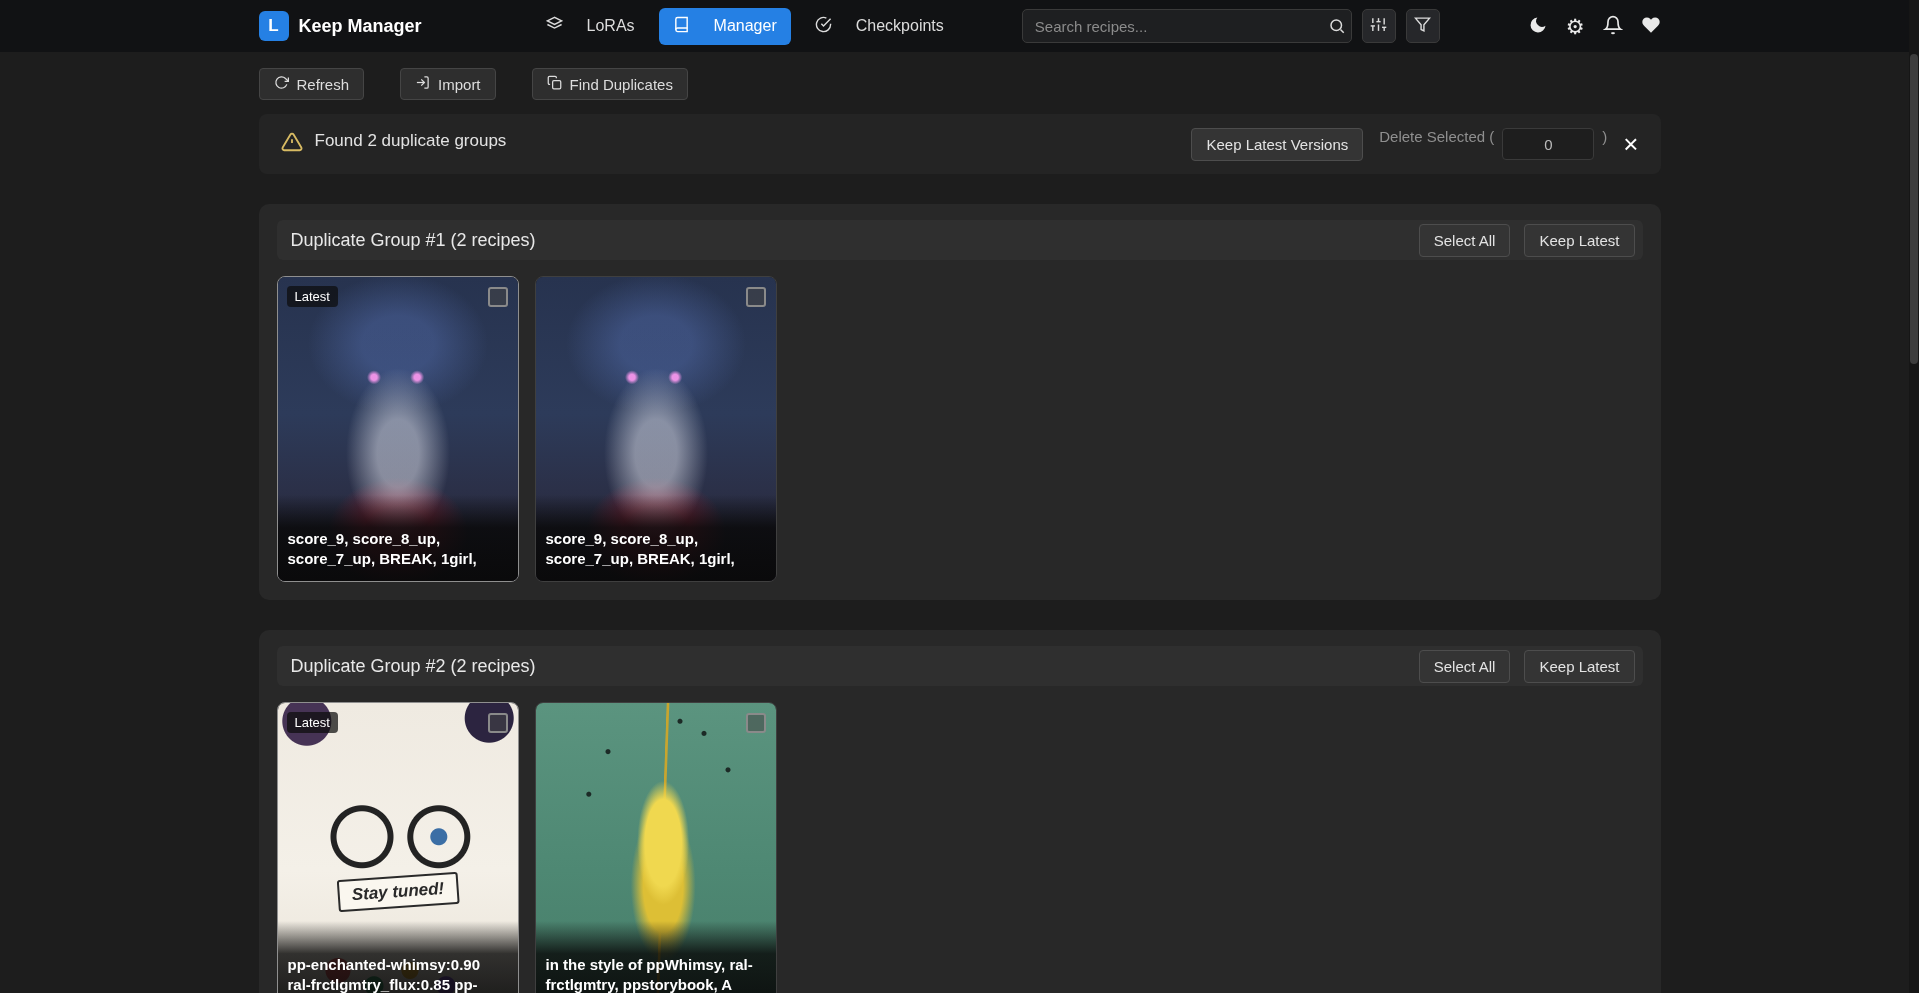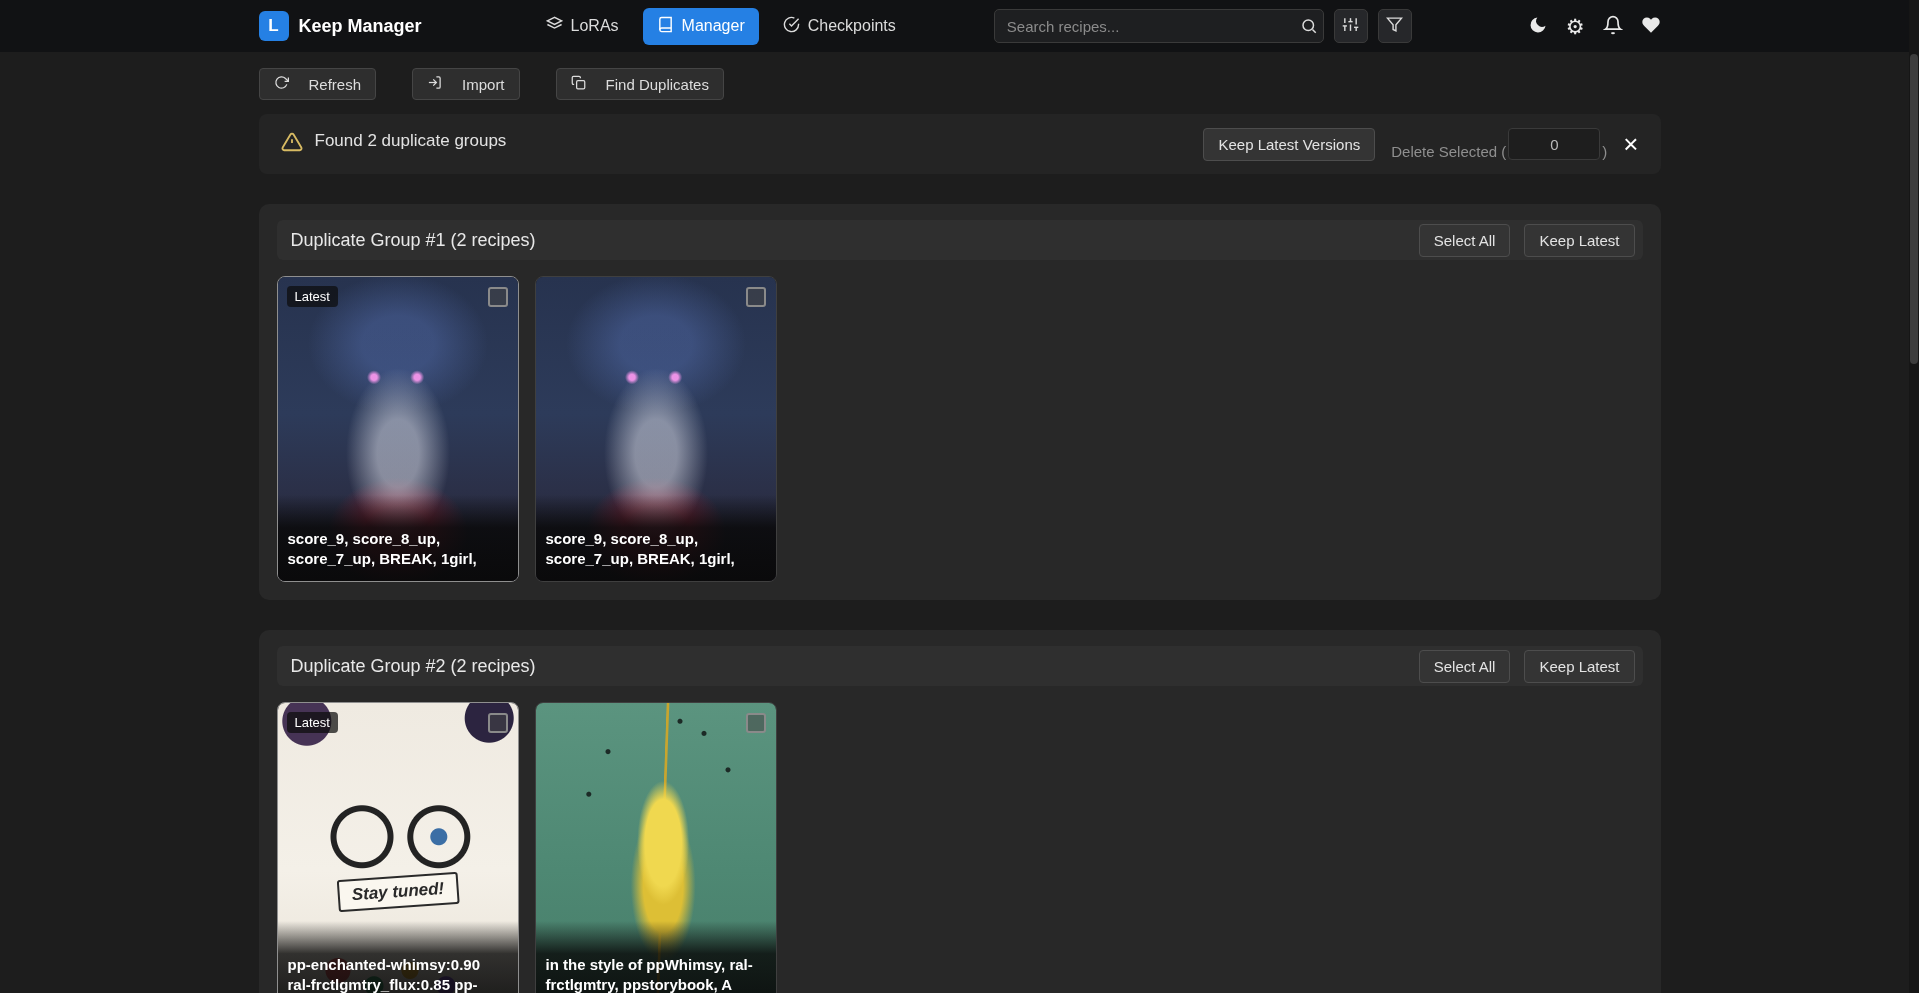--- a/index.html
+++ b/index.html
@@ -6,45 +6,45 @@
   html,body{width:1919px;height:993px;overflow:hidden}
   body{background:#1d1d1d;font-family:"Liberation Sans","DejaVu Sans",sans-serif;color:#e6e6e6}
   .container{width:1402px;margin:0 auto}
 
   
   .navbar{background:#111214;height:52px}
   .navbar .container{display:flex;align-items:center;height:100%}
   .brand{display:flex;align-items:center;gap:10px;font-weight:bold;font-size:18px;color:#fff;cursor:pointer}
   .logo{width:30px;height:30px;background:#2580e4;border-radius:6px;display:flex;align-items:center;justify-content:center;font-weight:bold;color:#fff;font-size:17px}
   .nav-items{display:flex;align-items:center;gap:10px;margin-left:110px}
-  .nav-item{display:flex;align-items:center;gap:8px;padding:8px 14px;border-radius:6px;font-size:16px;color:#dcdcdc;cursor:pointer;background:none;border:none;font-family:inherit}
+  .nav-item{display:flex;align-items:center;gap:24px;padding:8px 14px;border-radius:6px;font-size:16px;color:#dcdcdc;cursor:pointer;background:none;border:none;font-family:inherit}
   .nav-item.active{background:#2580e4;color:#fff}
   .nav-item svg{width:17px;height:17px}
-  .searchbox{position:relative;margin-left:84px}
+  .searchbox{position:relative;margin-left:64px}
   .searchbox input{width:330px;height:34px;background:#1e1f21;border:1px solid #3a3a3a;border-radius:5px;color:#cfcfcf;padding:0 38px 0 12px;font-size:15px;outline:none;font-family:inherit}
   .searchbox input::placeholder{color:#8b8b8b}
   .search-btn{position:absolute;right:6px;top:50%;transform:translateY(-50%);background:none;border:none;color:#dcdcdc;cursor:pointer;display:flex}
   .sq-btn{width:34px;height:34px;border-radius:5px;background:#26272a;border:1px solid #3a3a3a;color:#dcdcdc;display:flex;align-items:center;justify-content:center;margin-left:10px;cursor:pointer}
   .sq-btn svg{width:17px;height:17px}
   .nav-icons{margin-left:auto;display:flex;align-items:center;gap:18px}
   .icon-btn{background:none;border:none;color:#e9e9e9;cursor:pointer;display:flex;align-items:center;font-size:21px;line-height:1}
   .icon-btn svg{width:20px;height:20px}
 
   
   .toolbar{display:flex;gap:36px;margin-top:16px}
-  .tbtn{display:flex;align-items:center;gap:20px;background:#2e2e2e;border:1px solid #454545;color:#ddd;font-size:15px;padding:6px 14px;border-radius:4px;cursor:pointer;font-family:inherit}
+  .tbtn{display:flex;align-items:center;gap:8px;background:#2e2e2e;border:1px solid #454545;color:#ddd;font-size:15px;padding:6px 14px;border-radius:4px;cursor:pointer;font-family:inherit}
   .tbtn svg{width:15px;height:15px}
 
   
   .alert{margin-top:14px;background:#242424;border-radius:8px;height:60px;display:flex;align-items:center;padding:0 22px}
   .alert-left{display:flex;align-items:flex-start;gap:12px;font-size:17px;color:#e2e2e2}
   .warn svg{width:22px;height:22px;color:#d8bb63}
   .alert-right{margin-left:auto;display:flex;align-items:center;gap:16px}
   .btn{background:#343434;border:1px solid #4d4d4d;color:#e3e3e3;border-radius:4px;padding:7px 14px;font-size:15px;cursor:pointer;font-family:inherit}
-  .del-group{display:flex;align-items:flex-end;gap:2px;color:#8f8f8f;font-size:15px}
+  .del-group{display:flex;align-items:flex-start;gap:8px;color:#8f8f8f;font-size:15px}
   .del-input{width:92px;height:32px;background:#1e1e1e;border:1px solid #3a3a3a;border-radius:4px;color:#bbb;text-align:center;font-size:15px;font-family:inherit}
   .close-btn{background:none;border:none;color:#fff;font-size:26px;cursor:pointer;line-height:1;font-family:inherit}
 
   
   .panel{margin-top:30px;background:#282828;border-radius:10px;padding:16px 18px 18px}
   .panel-head{background:#2f2f2f;border-radius:6px;padding:8px 8px 8px 14px;display:flex;align-items:center;height:40px}
   .panel-title{font-size:18px;font-weight:normal;color:#e8e8e8}
   .panel-actions{margin-left:auto;display:flex;gap:14px}
 
   

